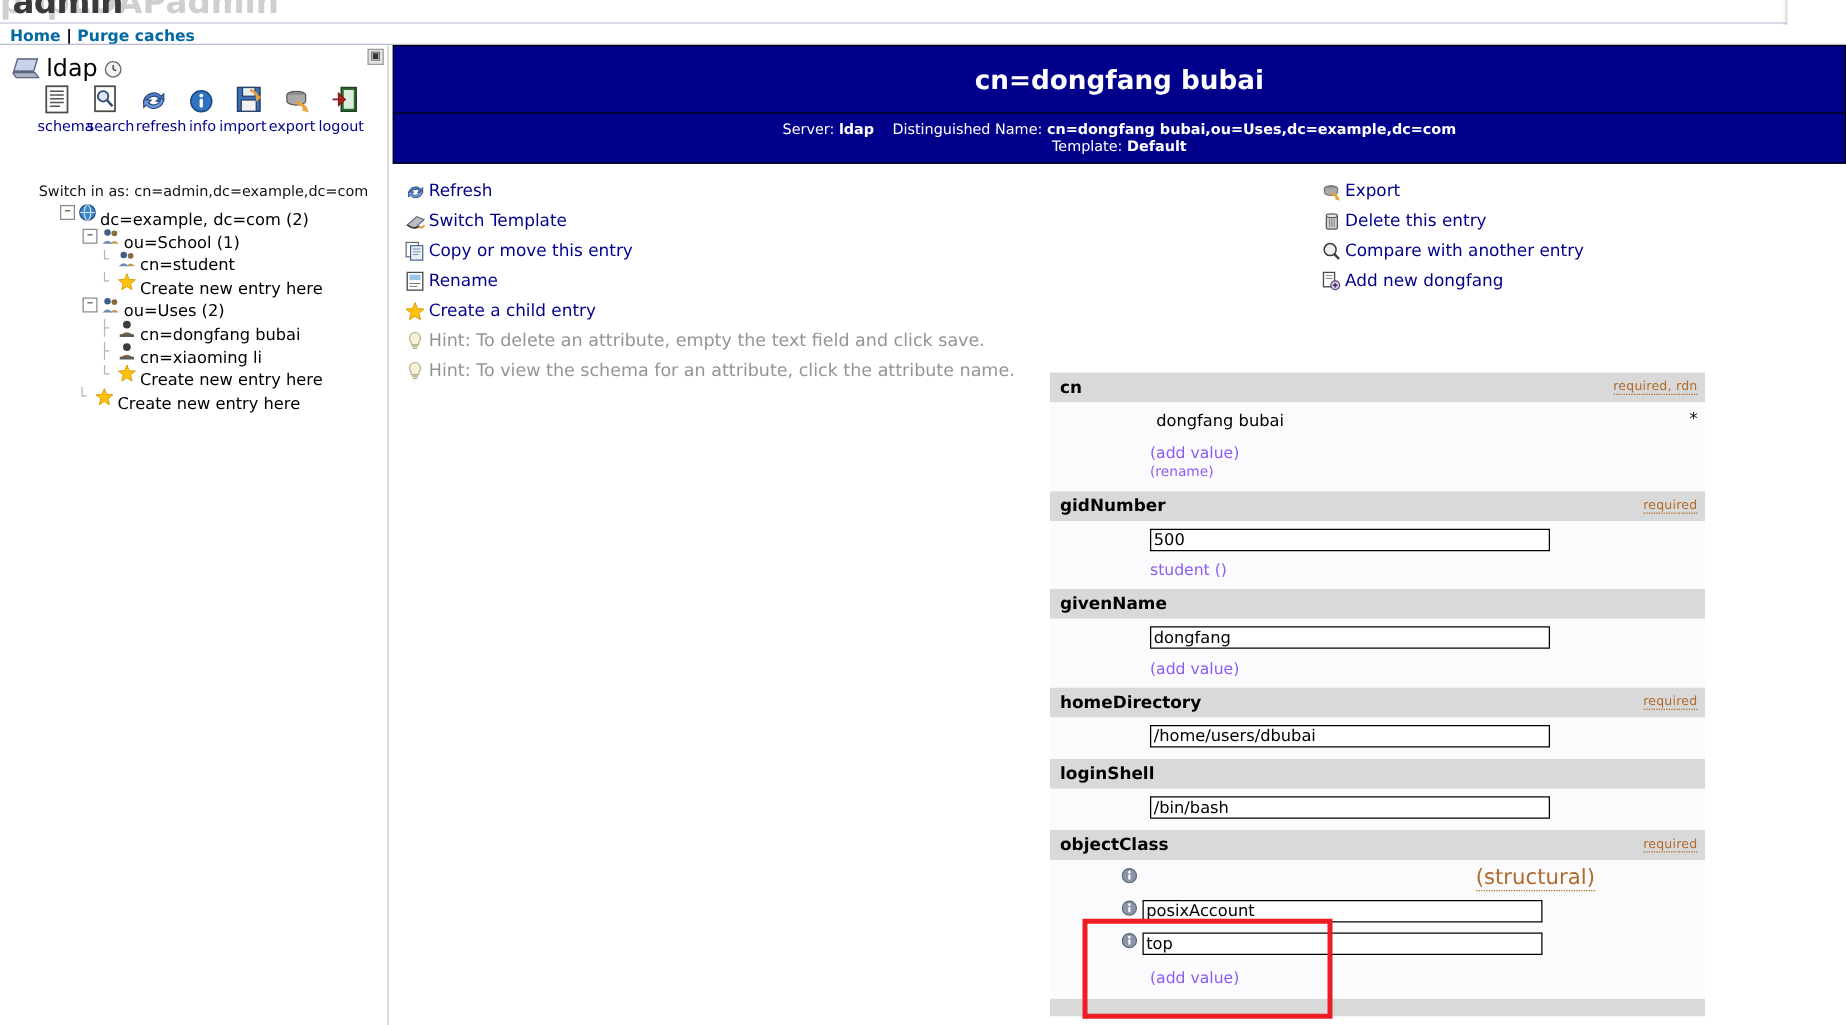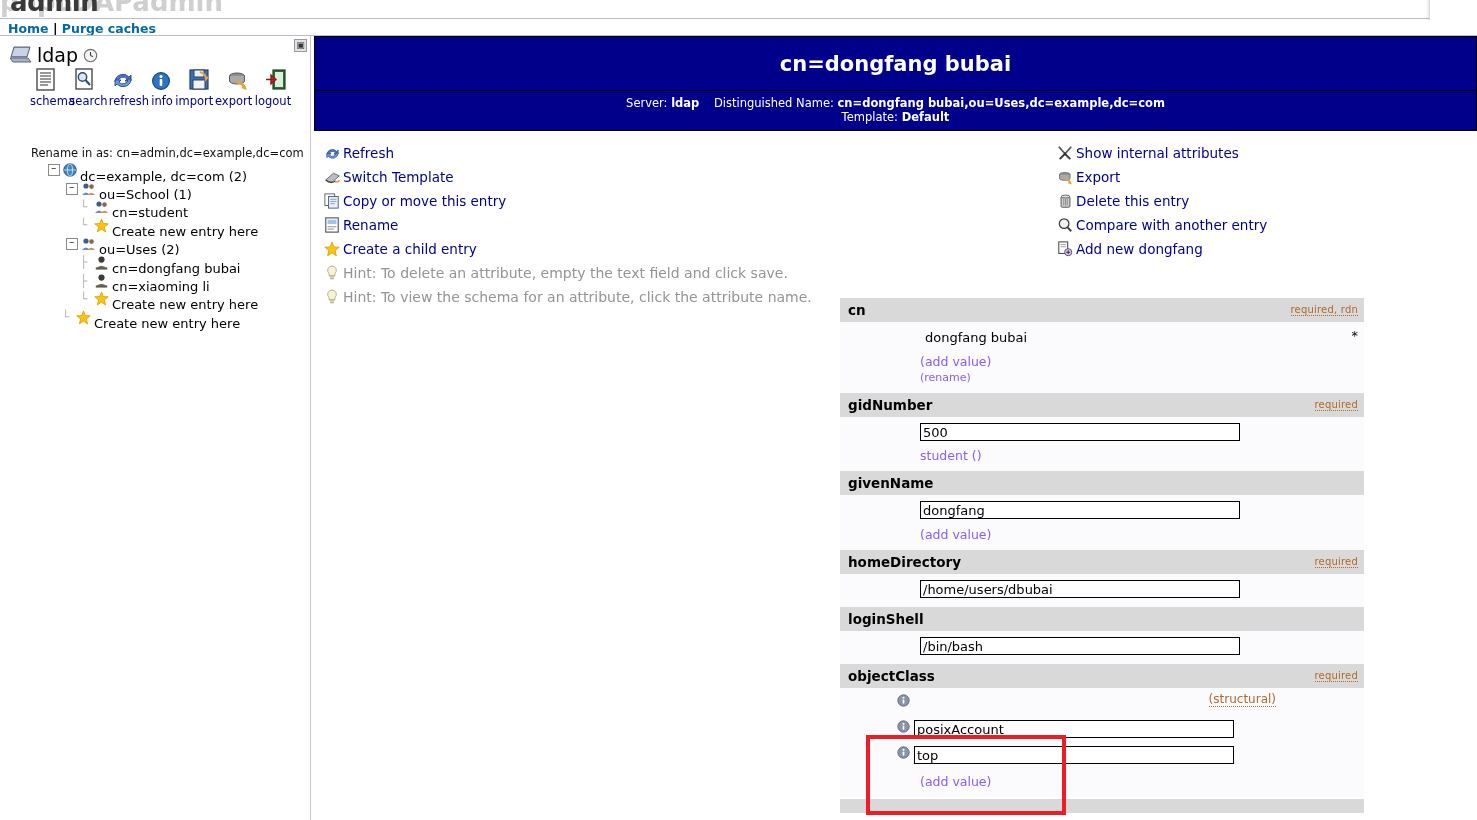--- a/index.html
+++ b/index.html
@@ -81,21 +81,21 @@
   .abody{background:#fbfbfd;padding:6px 0 8px 0;position:relative;}
   .vrow{display:flex;align-items:flex-start;padding:0 0 0 80px;min-height:22px;}
   .vrow .infoico{width:22px;display:flex;justify-content:center;align-items:center;}
   input.val{width:320px;height:18px;font-size:13px;padding:0 2px;box-sizing:border-box;
      border:1px solid #000;background:#fff;font-family:"DejaVu Sans","Liberation Sans",sans-serif;color:#000;}
   input.val.ro{border:1px solid transparent;background:#fbfbfd;padding-left:4px;}
   .sub{padding-left:80px;font-size:12.5px;line-height:15px;}
   .sub a{color:#8b5cf6;text-decoration:none;}
   .sub a.small{font-size:11px;}
   .starmark{position:absolute;right:6px;top:6px;color:#000;font-size:13px;}
-  .structural{position:absolute;right:88px;top:4px;font-size:12px;color:#b06a2b;}
+  .structural{position:absolute;right:88px;top:4px;font-size:17px;color:#b06a2b;}
   .structural u{text-decoration:none;border-bottom:1px dotted #b06a2b;}
 
   
   #redbox{position:absolute;left:552px;top:699px;width:200px;height:80px;
      border:4px solid #ee1c25;box-sizing:border-box;pointer-events:none;}
 
   
   svg{display:block;}
 </style>
 </head>
@@ -201,21 +201,21 @@
       <a href="#" style="width:38px">schema</a>
       <a href="#" style="width:38px">search</a>
       <a href="#" style="width:40px">refresh</a>
       <a href="#" style="width:24px">info</a>
       <a href="#" style="width:38px">import</a>
       <a href="#" style="width:38px">export</a>
       <a href="#" style="width:38px">logout</a>
     </div>
   </div>
 
-  <div id="loggedin">Rename in as: cn=admin,dc=example,dc=com</div>
+  <div id="loggedin">Switch in as: cn=admin,dc=example,dc=com</div>
 
   <div id="tree">
 
     <div class="trow">
       <span class="guide" style="width:48px">&nbsp;</span>
       <span class="tog">−</span>
       <span>
         <svg width="14" height="14" viewBox="0 0 14 14">
             <circle cx="7" cy="7" r="6.2" fill="#3e86c8" stroke="#1e4f80" stroke-width="1"></circle>
             <ellipse cx="7" cy="7" rx="2.6" ry="6.2" fill="none" stroke="#cfe3f5" stroke-width=".9"></ellipse>
@@ -423,29 +423,20 @@
             <rect x="5.2" y="13" width="3.6" height="1.3" fill="#b9b48e"></rect>
           </svg>
         </span>
         <span class="htxt">Hint: To view the schema for an attribute, click the attribute name.</span>
       </div>
     </div>
 
     <div class="acol" id="acol-right">
       <div class="arow">
         <span class="aico">
-          <svg width="16" height="16" viewBox="0 0 18 18">
-            <path d="M2 2 l8 9 M16 2 l-8 9" stroke="#555" stroke-width="2" fill="none"></path>
-            <path d="M3 16 l7-7 M15 16 l-7-7" stroke="#333" stroke-width="2" fill="none"></path>
-          </svg>
-        </span>
-        <a href="#">Show internal attributes</a>
-      </div>
-      <div class="arow">
-        <span class="aico">
           <svg width="17" height="17" viewBox="0 0 24 24">
             <ellipse cx="11" cy="8" rx="7.5" ry="3" fill="#8e8e8e" stroke="#5a5a5a" stroke-width="1"></ellipse>
             <path d="M3.5 8 v5 a7.5 3 0 0 0 15 0 v-5" fill="#a9a9a9" stroke="#5a5a5a" stroke-width="1"></path>
             <path d="M11 14 q7 2 8 6 l-3-1" fill="none" stroke="#e8a33d" stroke-width="2.6"></path>
           </svg>
         </span>
         <a href="#">Export</a>
       </div>
       <div class="arow">
         <span class="aico">

